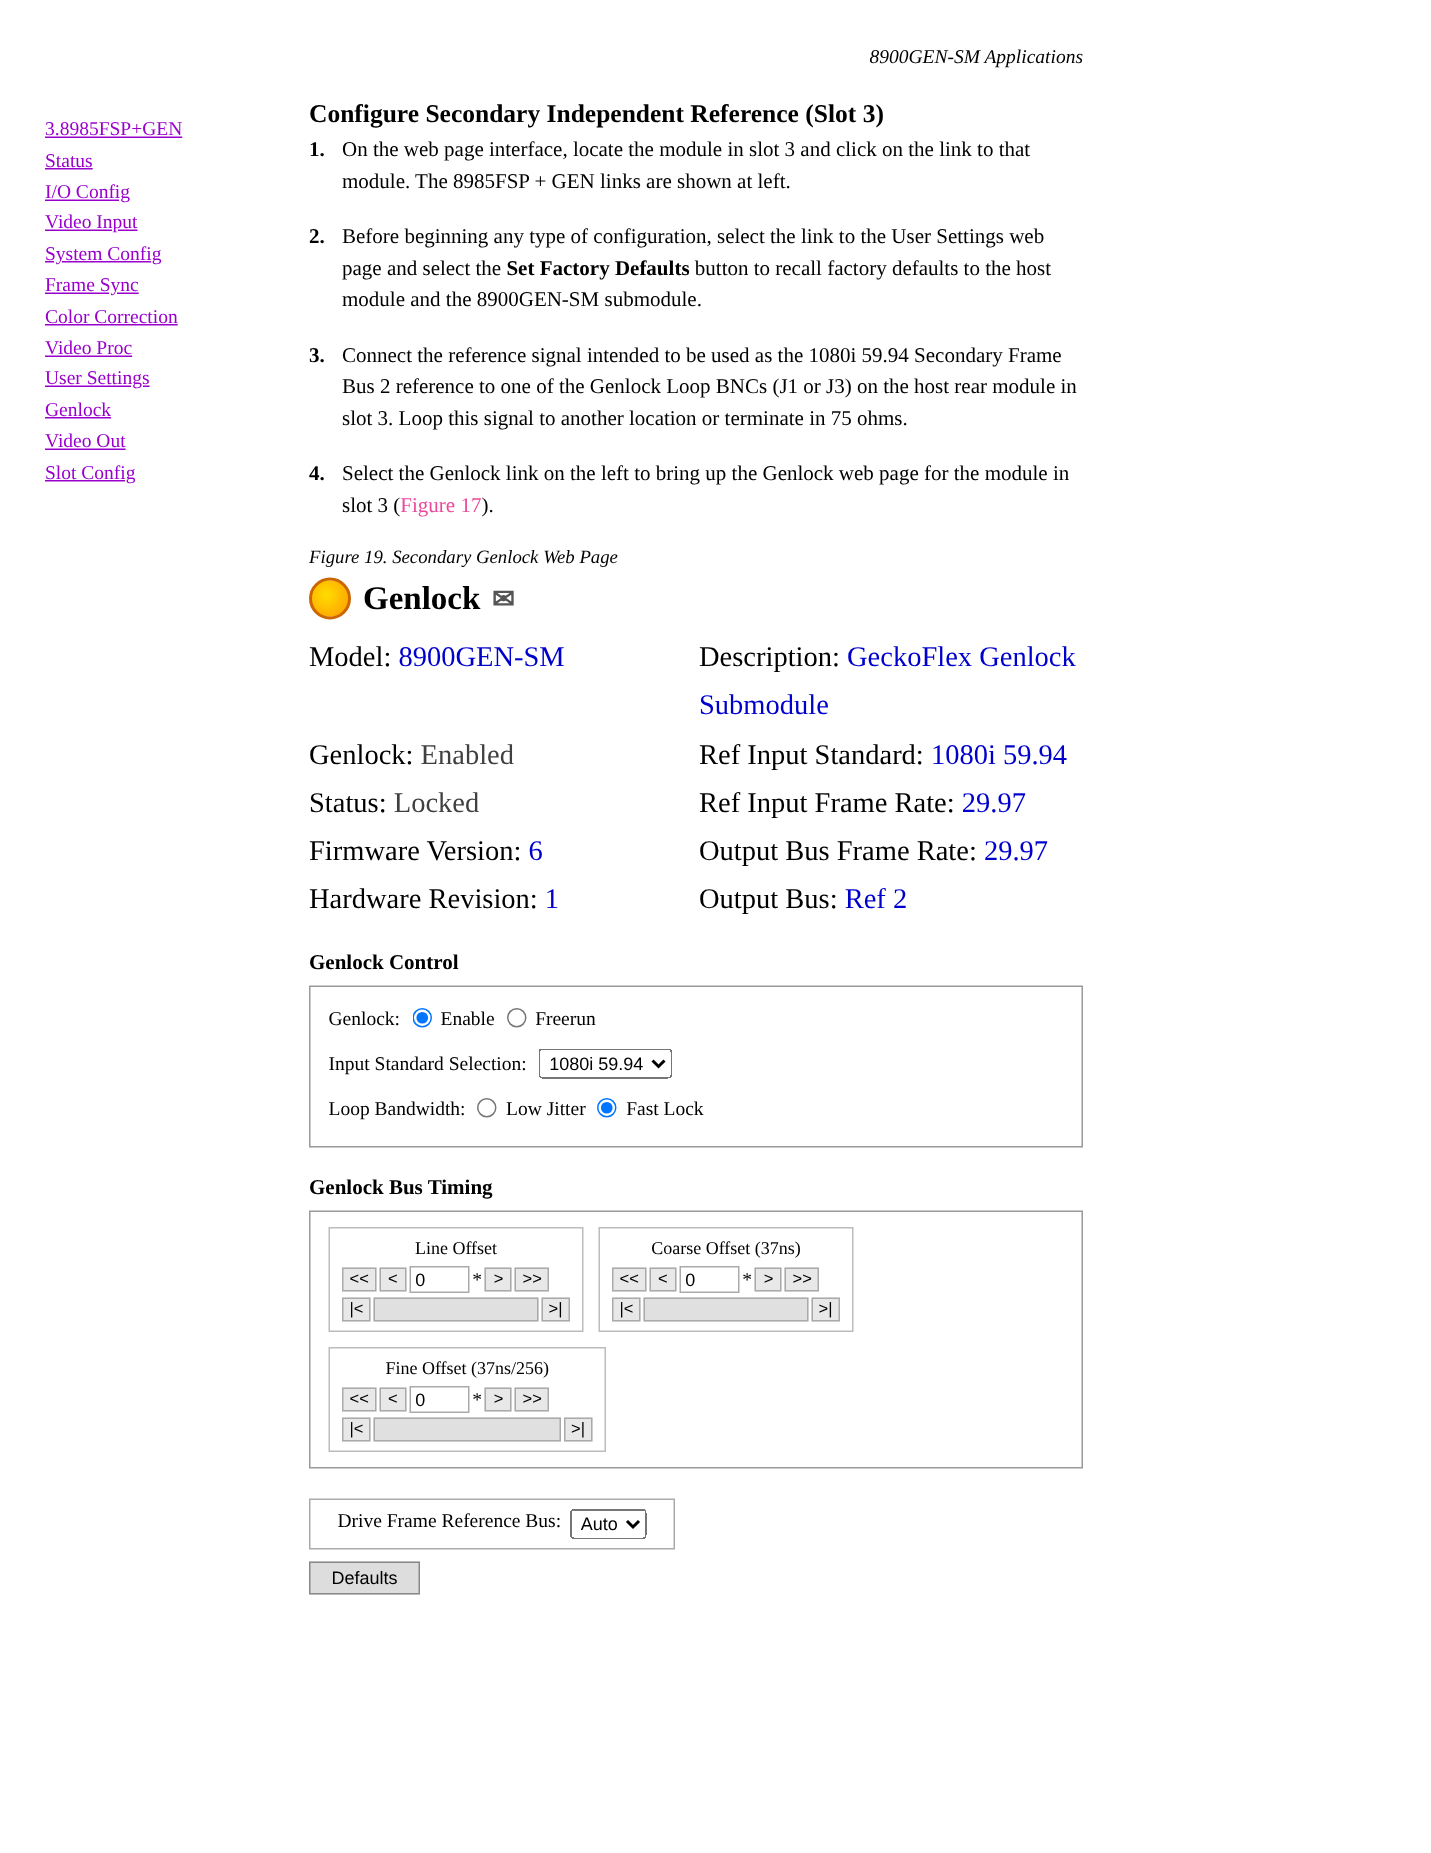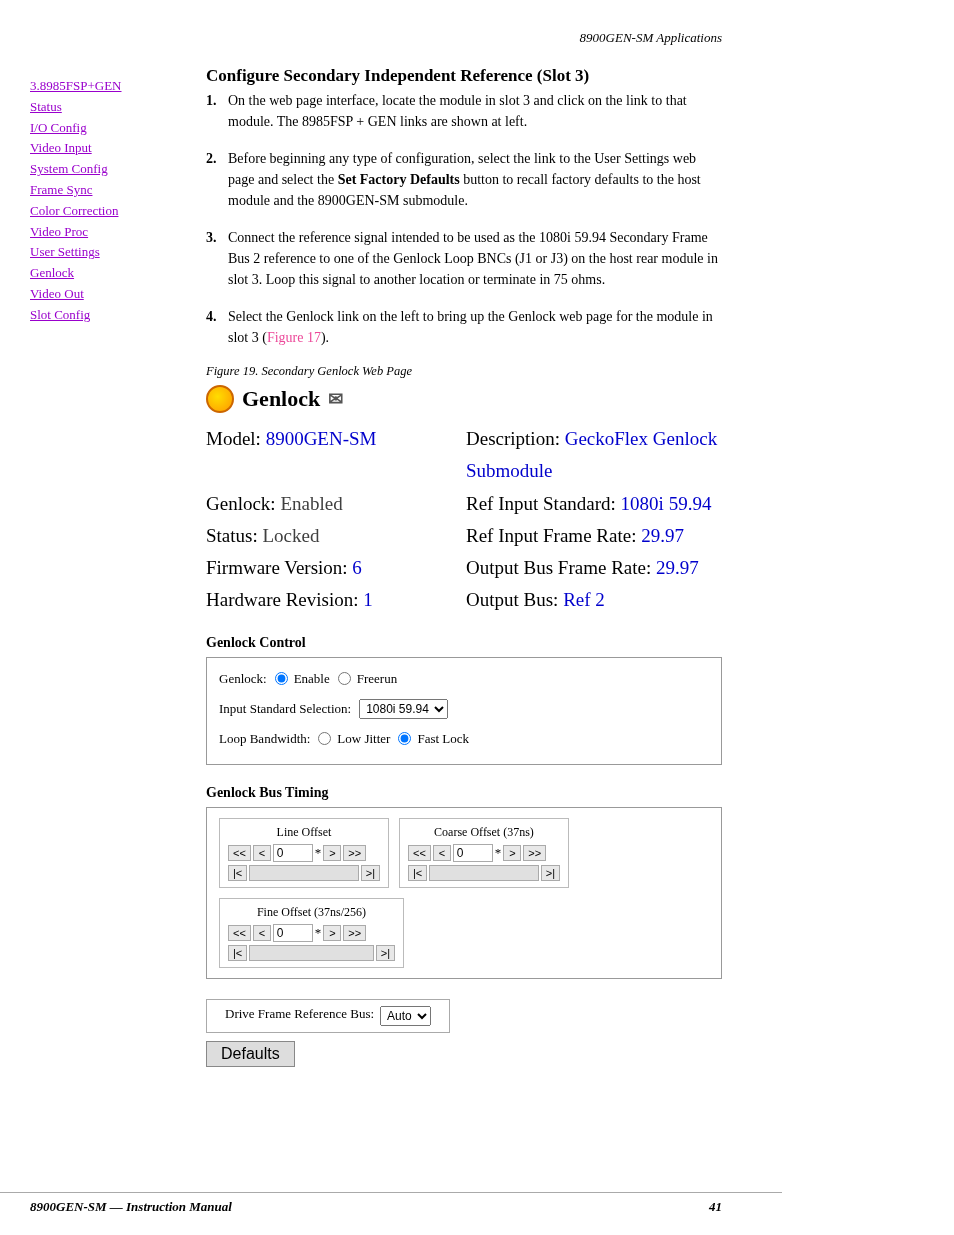--- a/index.html
+++ b/index.html
@@ -232,21 +232,21 @@
       padding: 6px 18px;
       font-size: 13px;
       display: inline-flex;
       gap: 6px;
       margin-bottom: 8px;
     }
     .defaults-btn {
       border: 1px solid #888;
       background: #ddd;
       padding: 3px 14px;
-      font-size: 16px;
+      font-size: 12px;
       cursor: pointer;
       text-align: center;
     }
     .footer-bar {
       position: absolute;
       bottom: 20px;
       left: 0;
       right: 0;
       display: flex;
       justify-content: space-between;
@@ -487,17 +487,13 @@
           <option>Auto</option>
         </select>
       </div>
       <br>
       
       <button class="defaults-btn">Defaults</button>
 
     </div>
   </div>
 
-  <div class="footer-bar">
-    <span>8900GEN-SM — Instruction Manual</span>
-    <span>41</span>
-  </div>
 </div>
 
 </body></html>

